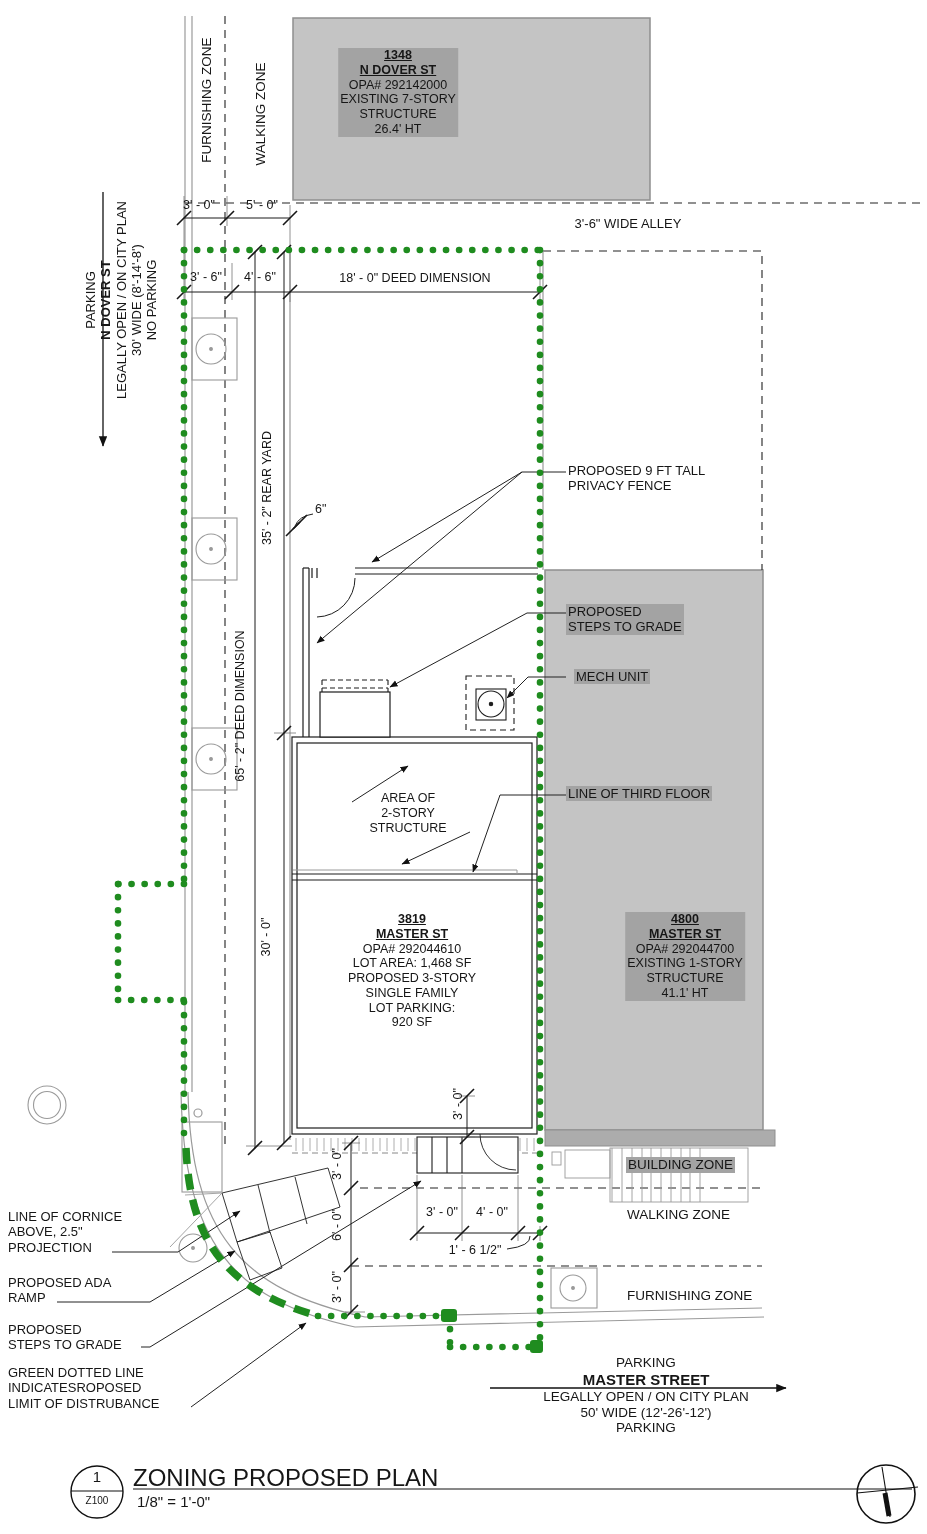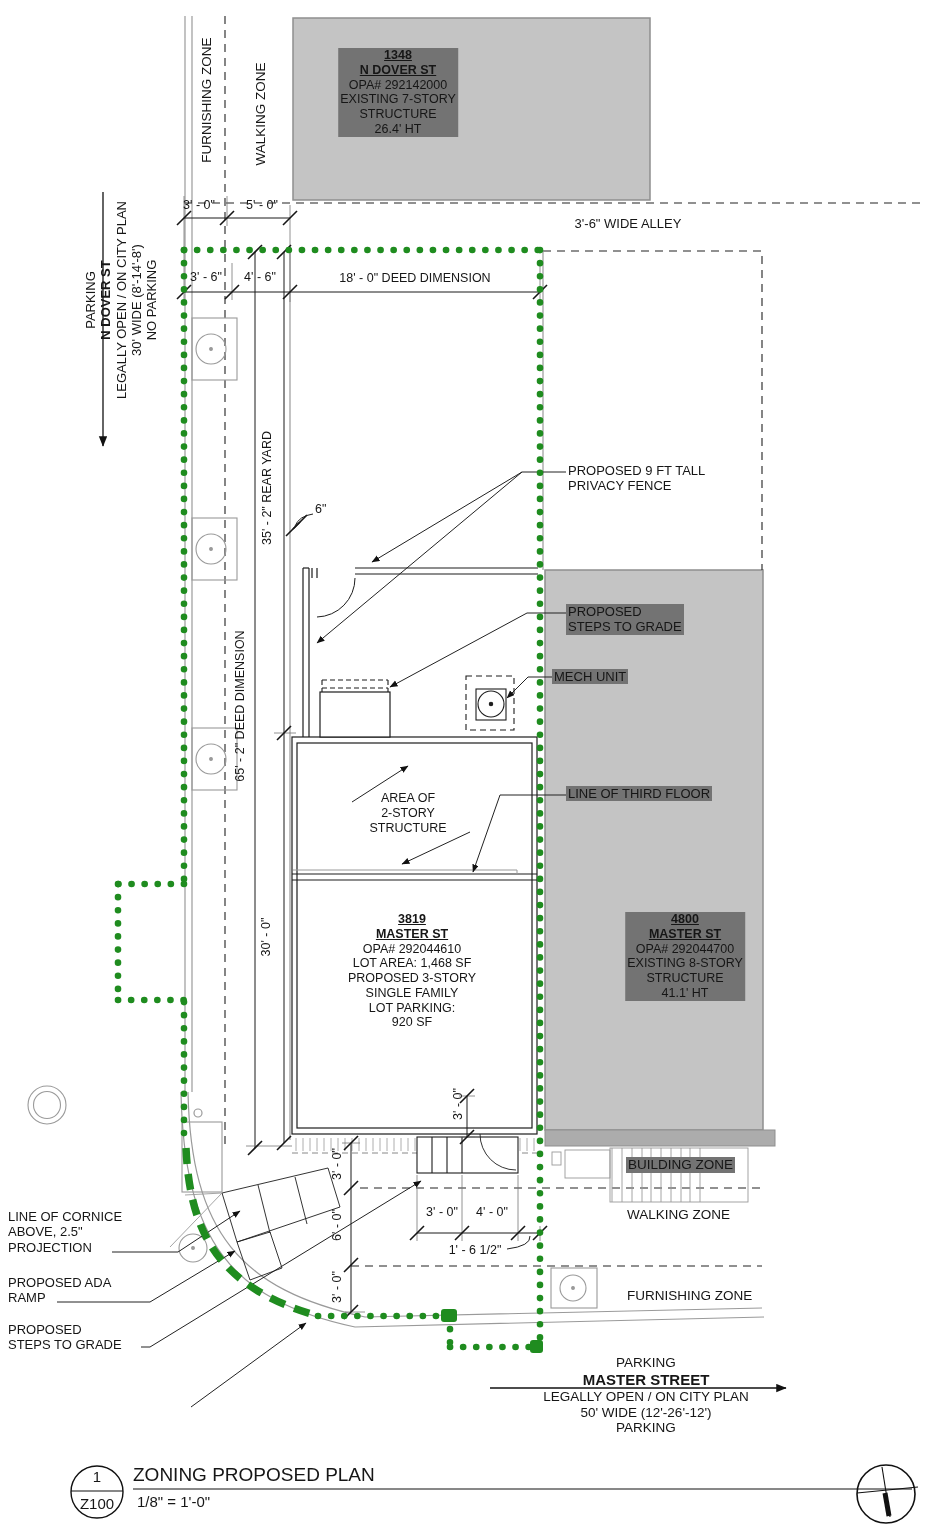--- a/index.html
+++ b/index.html
@@ -4,28 +4,28 @@
 <style>
   html,body{margin:0;padding:0;background:#fff}
   .canvas{position:relative;width:927px;height:1534px;background:#fff;overflow:hidden;
           font-family:"Liberation Sans",sans-serif}
   svg{position:absolute;left:0;top:0}
   .lbl{position:absolute;font-family:"Liberation Sans",sans-serif;font-size:12.5px;
        line-height:1.18;color:#161616;white-space:nowrap}
   .ctr{transform:translateX(-50%);text-align:center}
   .vctr{transform:translate(-50%,-50%) rotate(-90deg);text-align:center}
   .stack span{display:block}
-  .hl span{background:#737373;padding:0 2px}
+  .hl span{background:#a3a3a3;padding:0 2px}
   .b{font-weight:700}
   .u{text-decoration:underline}
   .t13{font-size:13px}
   .t135{font-size:13.5px}
   .t15{font-size:15px}
-  .t19{font-size:19px}
-  .t11{font-size:15px}
+  .t19{font-size:24px}
+  .t11{font-size:10px}
   .mline2{font-size:15px;font-weight:700}
 </style>
 </head>
 <body>
 
 <div class="canvas">
 
 <svg width="927" height="1534" viewBox="0 0 927 1534">
   <defs>
     <path id="tick" d="M-7,7 L7,-7" stroke="#161616" stroke-width="1.6"></path>
@@ -265,21 +265,21 @@
 <div class="lbl" style="left:315px;top:502px">6"</div>
 
 <div class="lbl stack t13" style="left:568px;top:463px">
   <span>PROPOSED 9 FT TALL</span>
   <span>PRIVACY FENCE</span>
 </div>
 <div class="lbl stack hl t13" style="left:566px;top:604px">
   <span>PROPOSED</span>
   <span>STEPS TO GRADE</span>
 </div>
-<div class="lbl stack hl t13" style="left:552px;top:669px">
+<div class="lbl stack hl t13" style="left:574px;top:669px">
   <span>MECH UNIT</span>
 </div>
 <div class="lbl stack hl t13" style="left:566px;top:786px">
   <span>LINE OF THIRD FLOOR</span>
 </div>
 
 <div class="lbl ctr stack" style="left:408px;top:791px">
   <span>AREA OF</span>
   <span>2-STORY</span>
   <span>STRUCTURE</span>
@@ -293,21 +293,21 @@
   <span>PROPOSED 3-STORY</span>
   <span>SINGLE FAMILY</span>
   <span>LOT PARKING:</span>
   <span>920 SF</span>
 </div>
 
 <div class="lbl ctr stack hl" style="left:685px;top:912px">
   <span class="b u">4800</span>
   <span class="b u">MASTER ST</span>
   <span>OPA# 292044700</span>
-  <span>EXISTING 8-STORY</span>
+  <span>EXISTING 1-STORY</span>
   <span>STRUCTURE</span>
   <span>41.1' HT</span>
 </div>
 
 <div class="lbl vctr" style="left:458px;top:1104px">3' - 0"</div>
 
 <div class="lbl vctr" style="left:337px;top:1164px">3' - 0"</div>
 <div class="lbl vctr" style="left:337px;top:1225px">6' - 0"</div>
 <div class="lbl vctr" style="left:337px;top:1287px">3' - 0"</div>
 
@@ -326,20 +326,25 @@
   <span>ABOVE, 2.5"</span>
   <span>PROJECTION</span>
 </div>
 <div class="lbl stack t13" style="left:8px;top:1275px">
   <span>PROPOSED ADA</span>
   <span>RAMP</span>
 </div>
 <div class="lbl stack t13" style="left:8px;top:1322px">
   <span>PROPOSED</span>
   <span>STEPS TO GRADE</span>
+</div>
+<div class="lbl stack t13" style="left:8px;top:1365px">
+  <span>GREEN DOTTED LINE</span>
+  <span>INDICATESROPOSED</span>
+  <span>LIMIT OF DISTRUBANCE</span>
 </div>
 
 <div class="lbl ctr stack t135" style="left:646px;top:1355px">
   <span>PARKING</span>
   <span class="mline2">MASTER STREET</span>
   <span>LEGALLY OPEN / ON CITY PLAN</span>
   <span>50' WIDE (12'-26'-12')</span>
   <span>PARKING</span>
 </div>
 

